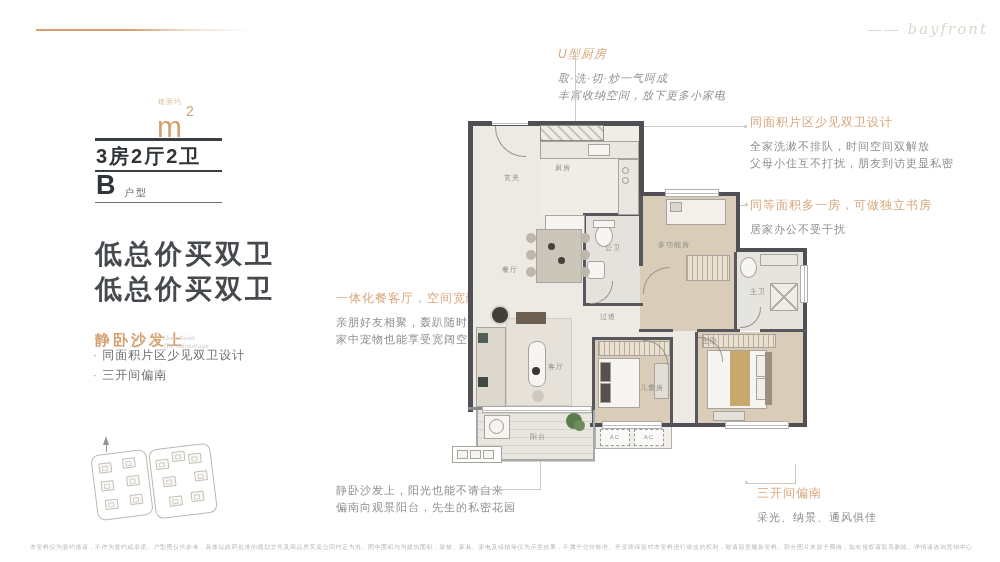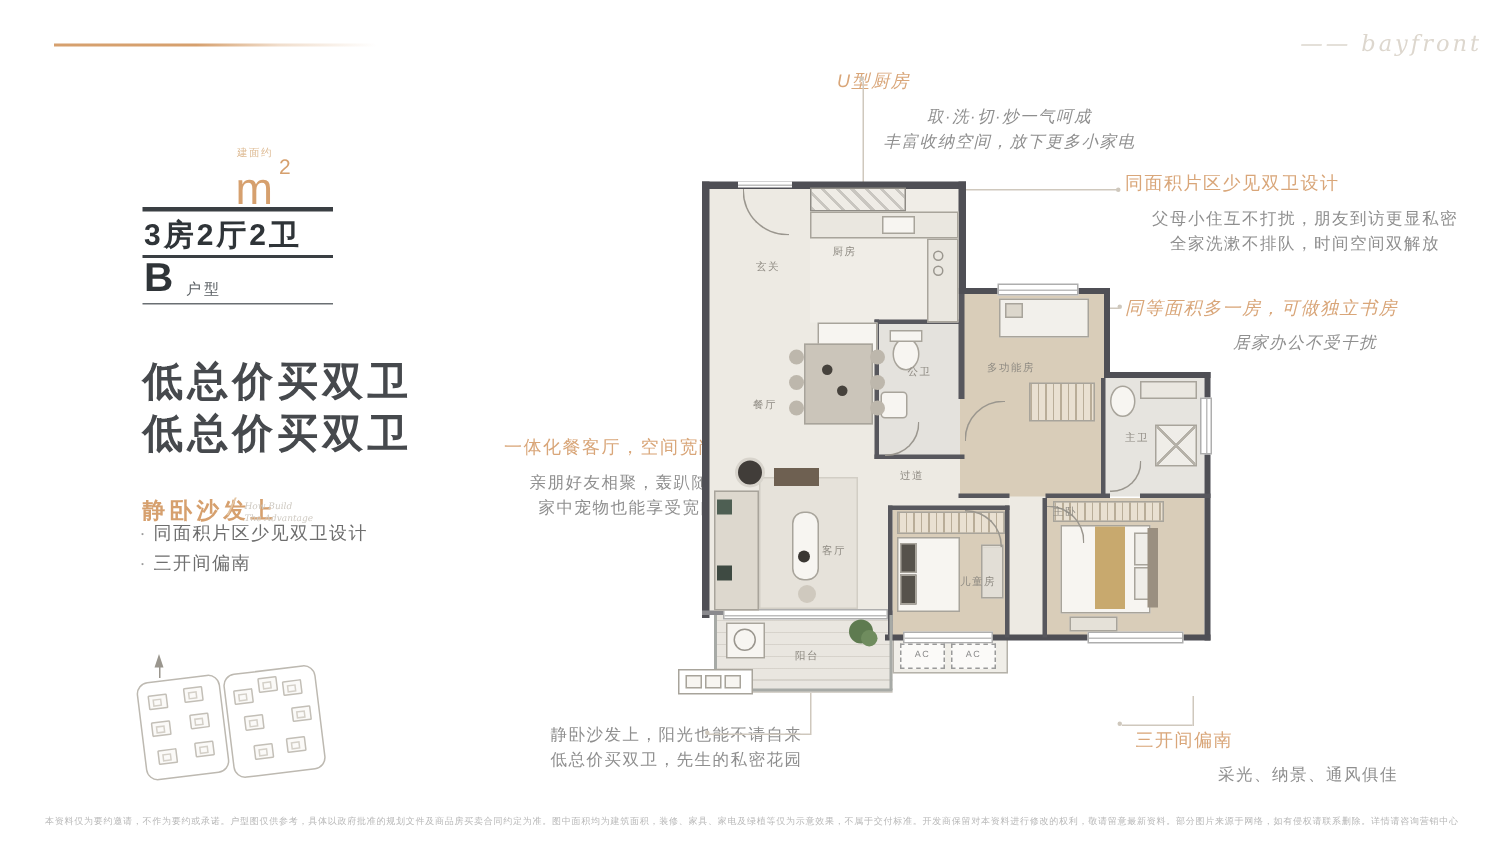--- a/index.html
+++ b/index.html
@@ -38,21 +38,21 @@
   .north .stem{position:absolute;left:5.5px;top:8px;width:1px;height:8px;background:#9a968e;}
   .plot{border:1.5px solid #bdb9b1;border-radius:8px;background:#fff;}
   .plotA{left:94px;top:452px;width:54px;height:64px;transform:rotate(-7deg);}
   .plotB{left:152px;top:446px;width:60px;height:68px;transform:rotate(-7deg);}
   .bldg{position:absolute;width:11px;height:8px;border:1px solid #c3bfb7;border-radius:1px;background:#fbfaf8;}
   .bldg::after{content:"";position:absolute;left:2px;top:2px;width:4px;height:3px;border:1px solid #d4d0c8;}
 
   
   .ann{width:230px;}
   .ann .t{color:#d9a679;font-size:12px;letter-spacing:1px;margin-bottom:7px;}
-  .ann .l{color:#8f8f8f;font-size:11px;letter-spacing:1px;line-height:17px;text-align:center;}
+  .ann .l{color:#8f8f8f;font-size:11px;letter-spacing:1px;line-height:17px;}
   .leader{background:#cfc8bd;}
   .ldot{width:3px;height:3px;border-radius:50%;background:#cfc8bd;}
 
   
   #plan{left:440px;top:115px;width:372px;height:352px;}
   .room{position:absolute;}
   .wall{position:absolute;background:#4f4f55;}
   .iwall{position:absolute;background:#57575d;}
   .lbl{position:absolute;color:#8f8b83;font-size:7px;letter-spacing:1px;white-space:nowrap;}
   .furn{position:absolute;border:1px solid #a8a49b;background:#f7f5f1;}
@@ -131,35 +131,35 @@
     <div class="bldg" style="left:36px;top:46px;"></div>
   </div>
 
   <div class="abs ann" style="left:558px;top:46px;font-style:italic;">
     <div class="t">U型厨房</div>
     <div class="l">取·洗·切·炒一气呵成</div>
     <div class="l">丰富收纳空间，放下更多小家电</div>
   </div>
   <div class="abs ann" style="left:750px;top:114px;width:240px;">
     <div class="t">同面积片区少见双卫设计</div>
+    <div class="l">全家洗漱不排队，时间空间双解放</div>
     <div class="l">父母小住互不打扰，朋友到访更显私密</div>
-    <div class="l">全家洗漱不排队，时间空间双解放</div>
-  </div>
-  <div class="abs ann" style="left:750px;top:197px;width:240px;font-style:italic;">
+  </div>
+  <div class="abs ann" style="left:750px;top:197px;width:240px;">
     <div class="t">同等面积多一房，可做独立书房</div>
     <div class="l">居家办公不受干扰</div>
   </div>
   <div class="abs ann" style="left:336px;top:290px;width:190px;">
     <div class="t">一体化餐客厅，空间宽敞通透</div>
     <div class="l">亲朋好友相聚，轰趴随时开场</div>
     <div class="l">家中宠物也能享受宽阔空间</div>
   </div>
   <div class="abs ann" style="left:336px;top:482px;">
     <div class="l">静卧沙发上，阳光也能不请自来</div>
-    <div class="l">低总价买双卫，先生的私密花园</div>
+    <div class="l">偏南向观景阳台，先生的私密花园</div>
   </div>
   <div class="abs ann" style="left:757px;top:485px;">
     <div class="t">三开间偏南</div>
     <div class="l">采光、纳景、通风俱佳</div>
   </div>
 
   <div class="abs leader" style="left:575px;top:54px;width:1px;height:70px;"></div>
   <div class="abs ldot" style="left:573px;top:51px;"></div>
   <div class="abs leader" style="left:598px;top:126px;width:147px;height:1px;"></div>
   <div class="abs leader" style="left:598px;top:126px;width:1px;height:88px;"></div>

